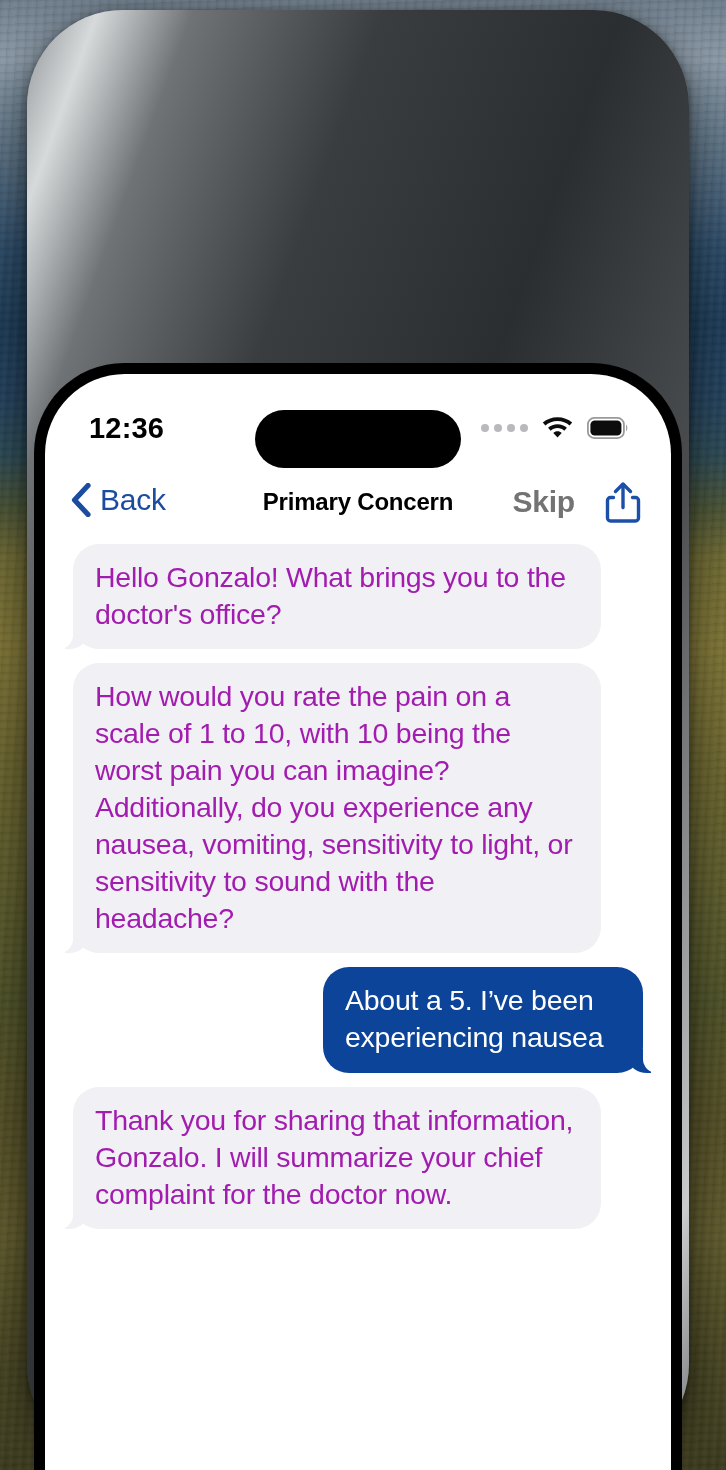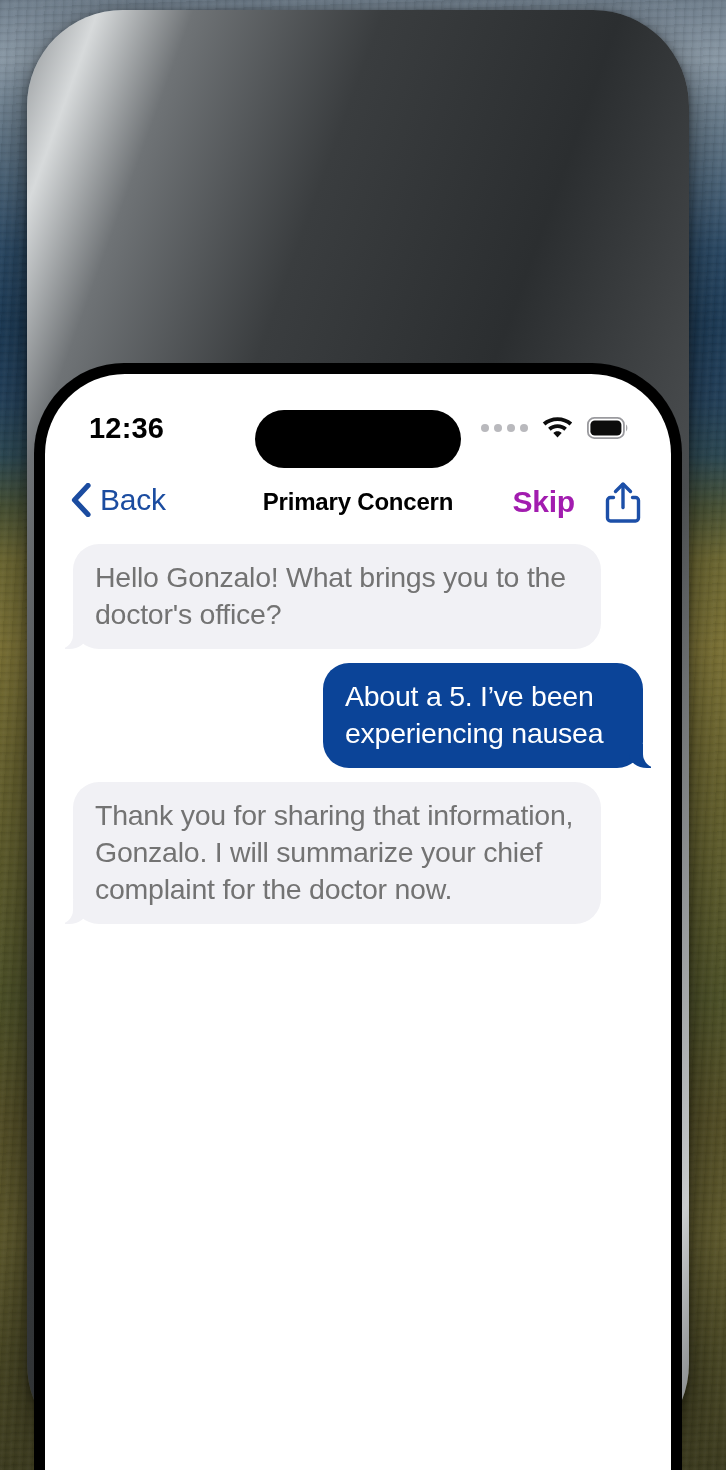--- a/index.html
+++ b/index.html
@@ -150,21 +150,21 @@
     letter-spacing: -.2px;
     white-space: nowrap;
   }
   #nav-right {
     margin-left: auto;
     display: flex;
     align-items: center;
     gap: 30px;
   }
   #skip-button {
-    color: #a21caf;
+    color: #737373;
     font-size: 30px;
     font-weight: 700;
     letter-spacing: -.2px;
     cursor: pointer;
   }
   #share-button { cursor: pointer; display:flex; }
 
   
   #chat-scroll {
     flex: 1 1 auto;
@@ -187,21 +187,21 @@
     max-width: 528px;
     padding: 15px 20px 16px 22px;
     border-radius: 26px;
     font-size: 28.5px;
     line-height: 1.30;
     letter-spacing: -.25px;
     word-wrap: break-word;
   }
   .bubble.incoming {
     background: #f1f1f5;
-    color: #737373;
+    color: #a21caf;
     border-bottom-left-radius: 26px;
   }
   .bubble.outgoing {
     background: #0b4498;
     color: #fff;
     border-bottom-right-radius: 26px;
   }
 
   
   .bubble.incoming::before {
@@ -315,20 +315,23 @@
 
       <div id="chat-scroll">
 
         <div class="msg-row incoming">
           <div class="bubble incoming">Hello Gonzalo! What brings you to the doctor's office?</div>
         </div>
 
 
 
 
+        <div class="msg-row incoming">
+          <div class="bubble incoming">How would you rate the pain on a scale of 1 to 10, with 10 being the worst pain you can imagine? Additionally, do you experience any nausea, vomiting, sensitivity to light, or sensitivity to sound with the headache?</div>
+        </div>
 
         <div class="msg-row outgoing">
           <div class="bubble outgoing" style="max-width:320px">About a 5. I’ve been experiencing nausea</div>
         </div>
 
         <div class="msg-row incoming">
           <div class="bubble incoming">Thank you for sharing that information, Gonzalo. I will summarize your chief complaint for the doctor now.</div>
         </div>
 
       </div>

